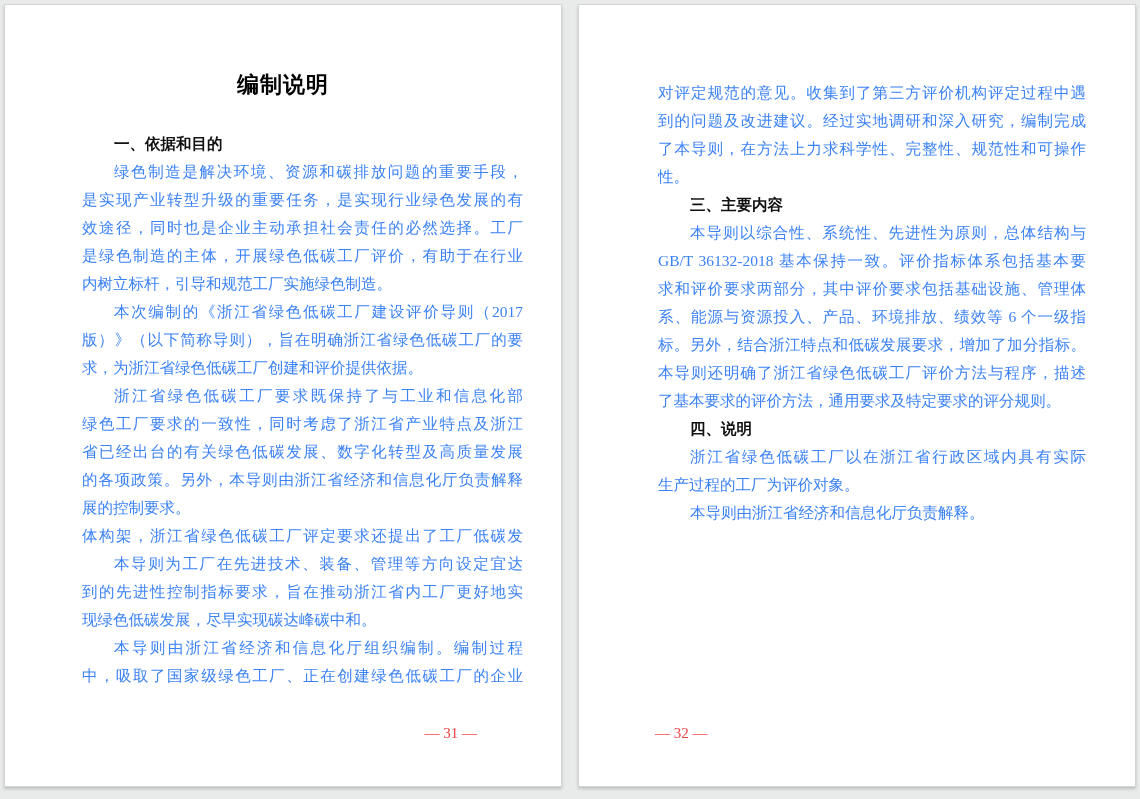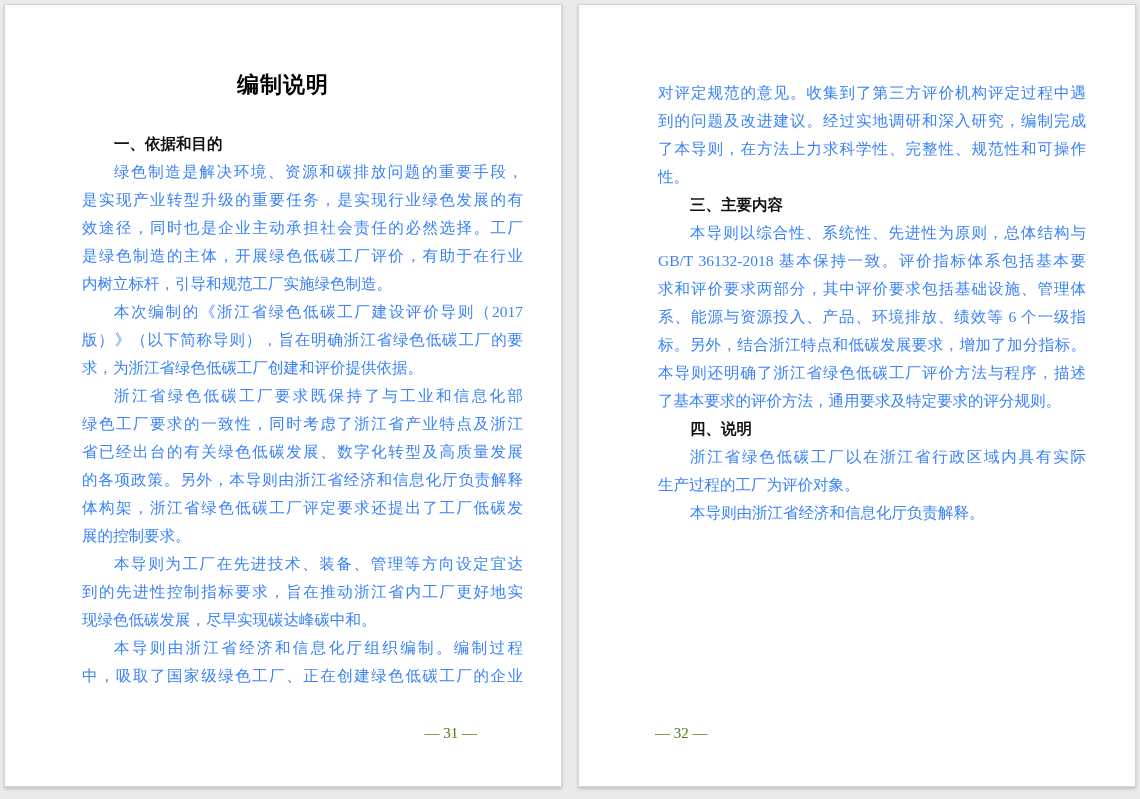--- a/index.html
+++ b/index.html
@@ -69,21 +69,21 @@
     font-weight: bold;
     font-size: 15.5px;
     color: #111111;
   }
   .pagenum {
     position: absolute;
     top: 718px;
     height: 20px;
     line-height: 20px;
     font-size: 15px;
-    color: #4d7c0f;
+    color: #ef4444;
     font-family: "Liberation Serif", serif;
   }
   .pagenum--right { right: 84px; }
   .pagenum--left  { left: 76px; }
 </style>
 </head>
 <body>
 
 <div class="spread">
 
@@ -96,22 +96,22 @@
         <div class="line j">效途径，同时也是企业主动承担社会责任的必然选择。工厂</div>
         <div class="line j">是绿色制造的主体，开展绿色低碳工厂评价，有助于在行业</div>
         <div class="line e">内树立标杆，引导和规范工厂实施绿色制造。</div>
         <div class="line p">本次编制的《浙江省绿色低碳工厂建设评价导则（2017</div>
         <div class="line j">版）》（以下简称导则），旨在明确浙江省绿色低碳工厂的要</div>
         <div class="line e">求，为浙江省绿色低碳工厂创建和评价提供依据。</div>
         <div class="line p">浙江省绿色低碳工厂要求既保持了与工业和信息化部</div>
         <div class="line j">绿色工厂要求的一致性，同时考虑了浙江省产业特点及浙江</div>
         <div class="line j">省已经出台的有关绿色低碳发展、数字化转型及高质量发展</div>
         <div class="line j">的各项政策。另外，本导则由浙江省经济和信息化厅负责解释</div>
+        <div class="line e">展的控制要求。</div>
         <div class="line j">体构架，浙江省绿色低碳工厂评定要求还提出了工厂低碳发</div>
-        <div class="line e">展的控制要求。</div>
         <div class="line p">本导则为工厂在先进技术、装备、管理等方向设定宜达</div>
         <div class="line j">到的先进性控制指标要求，旨在推动浙江省内工厂更好地实</div>
         <div class="line e">现绿色低碳发展，尽早实现碳达峰碳中和。</div>
         <div class="line p">本导则由浙江省经济和信息化厅组织编制。编制过程</div>
         <div class="line j">中，吸取了国家级绿色工厂、正在创建绿色低碳工厂的企业</div>
       </div>
     <div class="pagenum pagenum--right">— 31 —</div>
   </div>
 
   <div class="page page--right">

